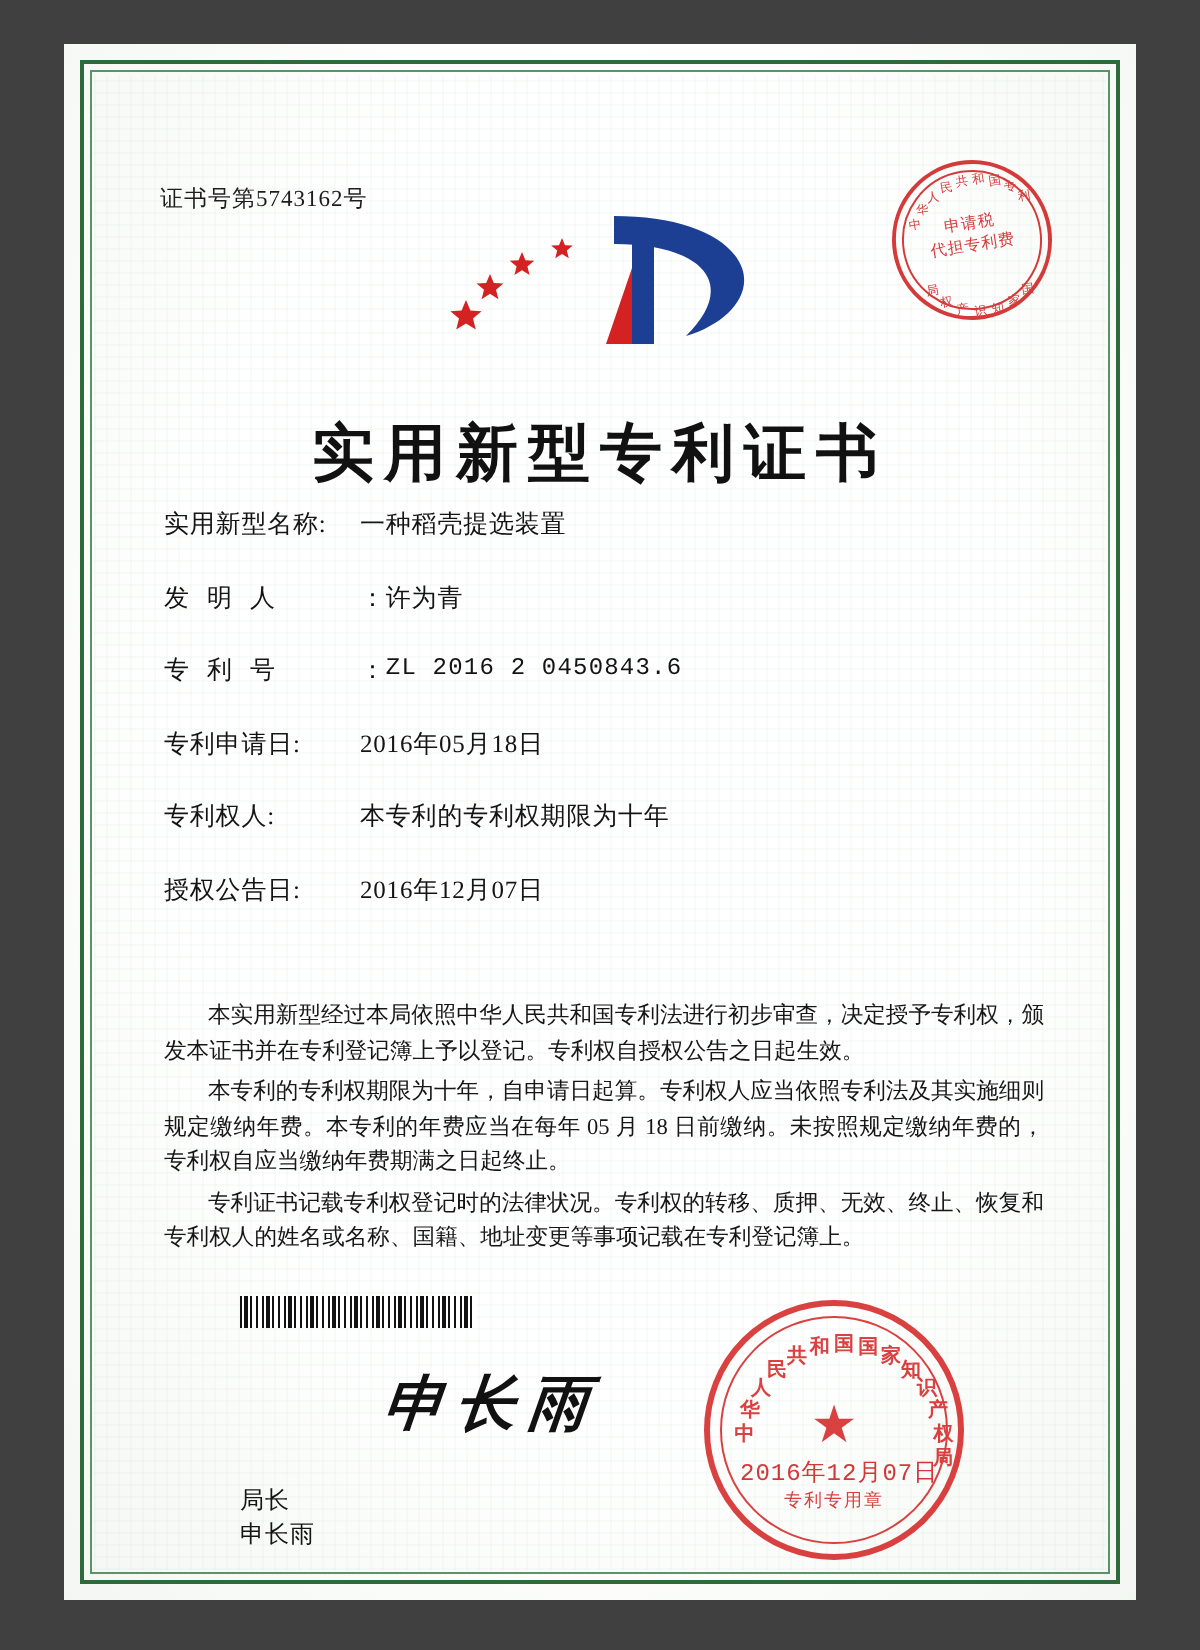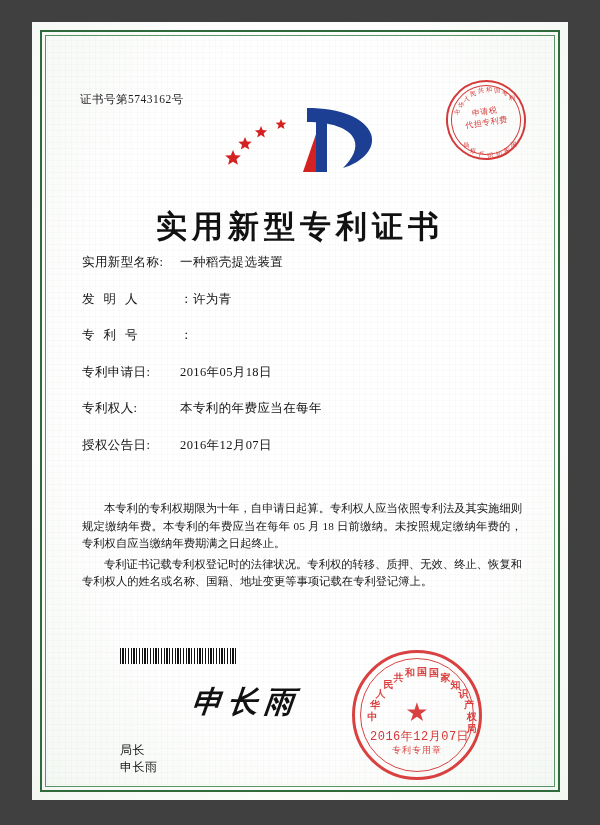--- a/index.html
+++ b/index.html
@@ -366,36 +366,38 @@
         <span class="field-value">一种稻壳提选装置</span>
       </div>
       <div class="field-row">
         <span class="field-label w-sp">发明人</span>
         <span class="field-value">：</span>
         <span class="field-value">许为青</span>
       </div>
       <div class="field-row">
         <span class="field-label w-sp">专利号</span>
         <span class="field-value">：</span>
+        <span class="field-value mono">ZL 2016 2 0450843.6</span>
       </div>
       <div class="field-row">
         <span class="field-label w-name">专利申请日:</span>
         <span class="field-value">2016年05月18日</span>
       </div>
       <div class="field-row">
         <span class="field-label w-name">专利权人:</span>
-        <span class="field-value">本专利的年费应当在每年</span>
+        <span class="field-value">本专利的专利权期限为十年</span>
       </div>
       <div class="field-row">
         <span class="field-label w-name">授权公告日:</span>
         <span class="field-value">2016年12月07日</span>
       </div>
     </div>
 
     <div class="body-text">
+      <p>本实用新型经过本局依照中华人民共和国专利法进行初步审查，决定授予专利权，颁发本证书并在专利登记簿上予以登记。专利权自授权公告之日起生效。</p>
       <p>本专利的专利权期限为十年，自申请日起算。专利权人应当依照专利法及其实施细则规定缴纳年费。本专利的年费应当在每年 05 月 18 日前缴纳。未按照规定缴纳年费的，专利权自应当缴纳年费期满之日起终止。</p>
       <p>专利证书记载专利权登记时的法律状况。专利权的转移、质押、无效、终止、恢复和专利权人的姓名或名称、国籍、地址变更等事项记载在专利登记簿上。</p>
     </div>
 
     <div class="barcode"></div>
 
     <div class="sig-label">
       <div>局长</div>
       <div>申长雨</div>
     </div>

